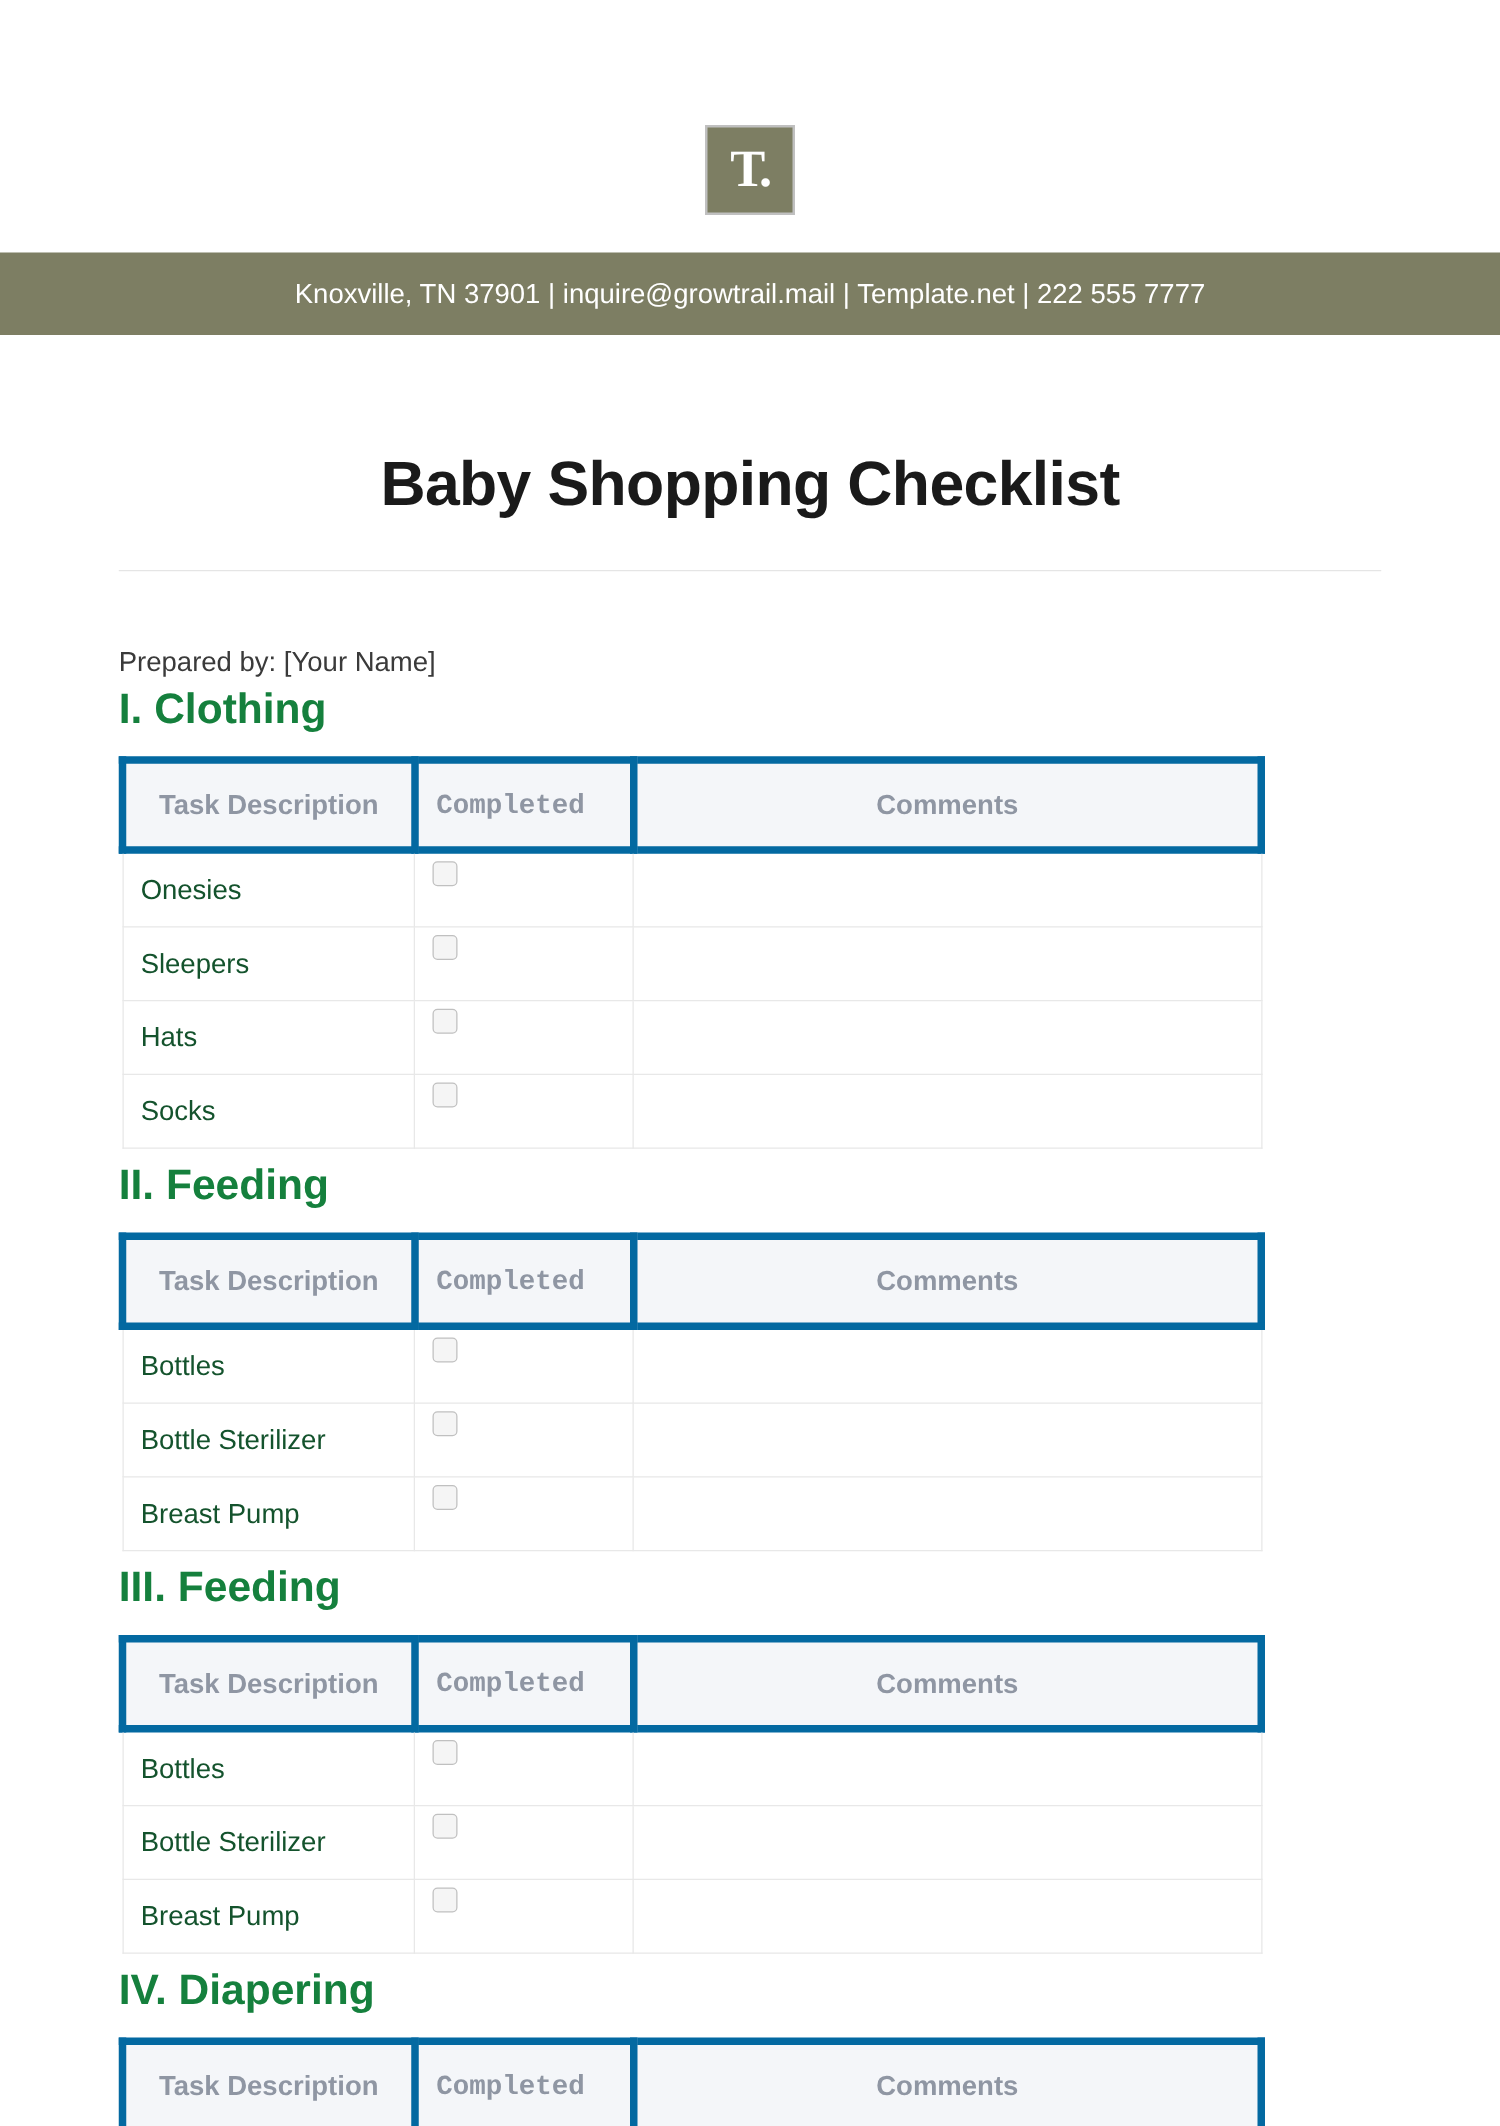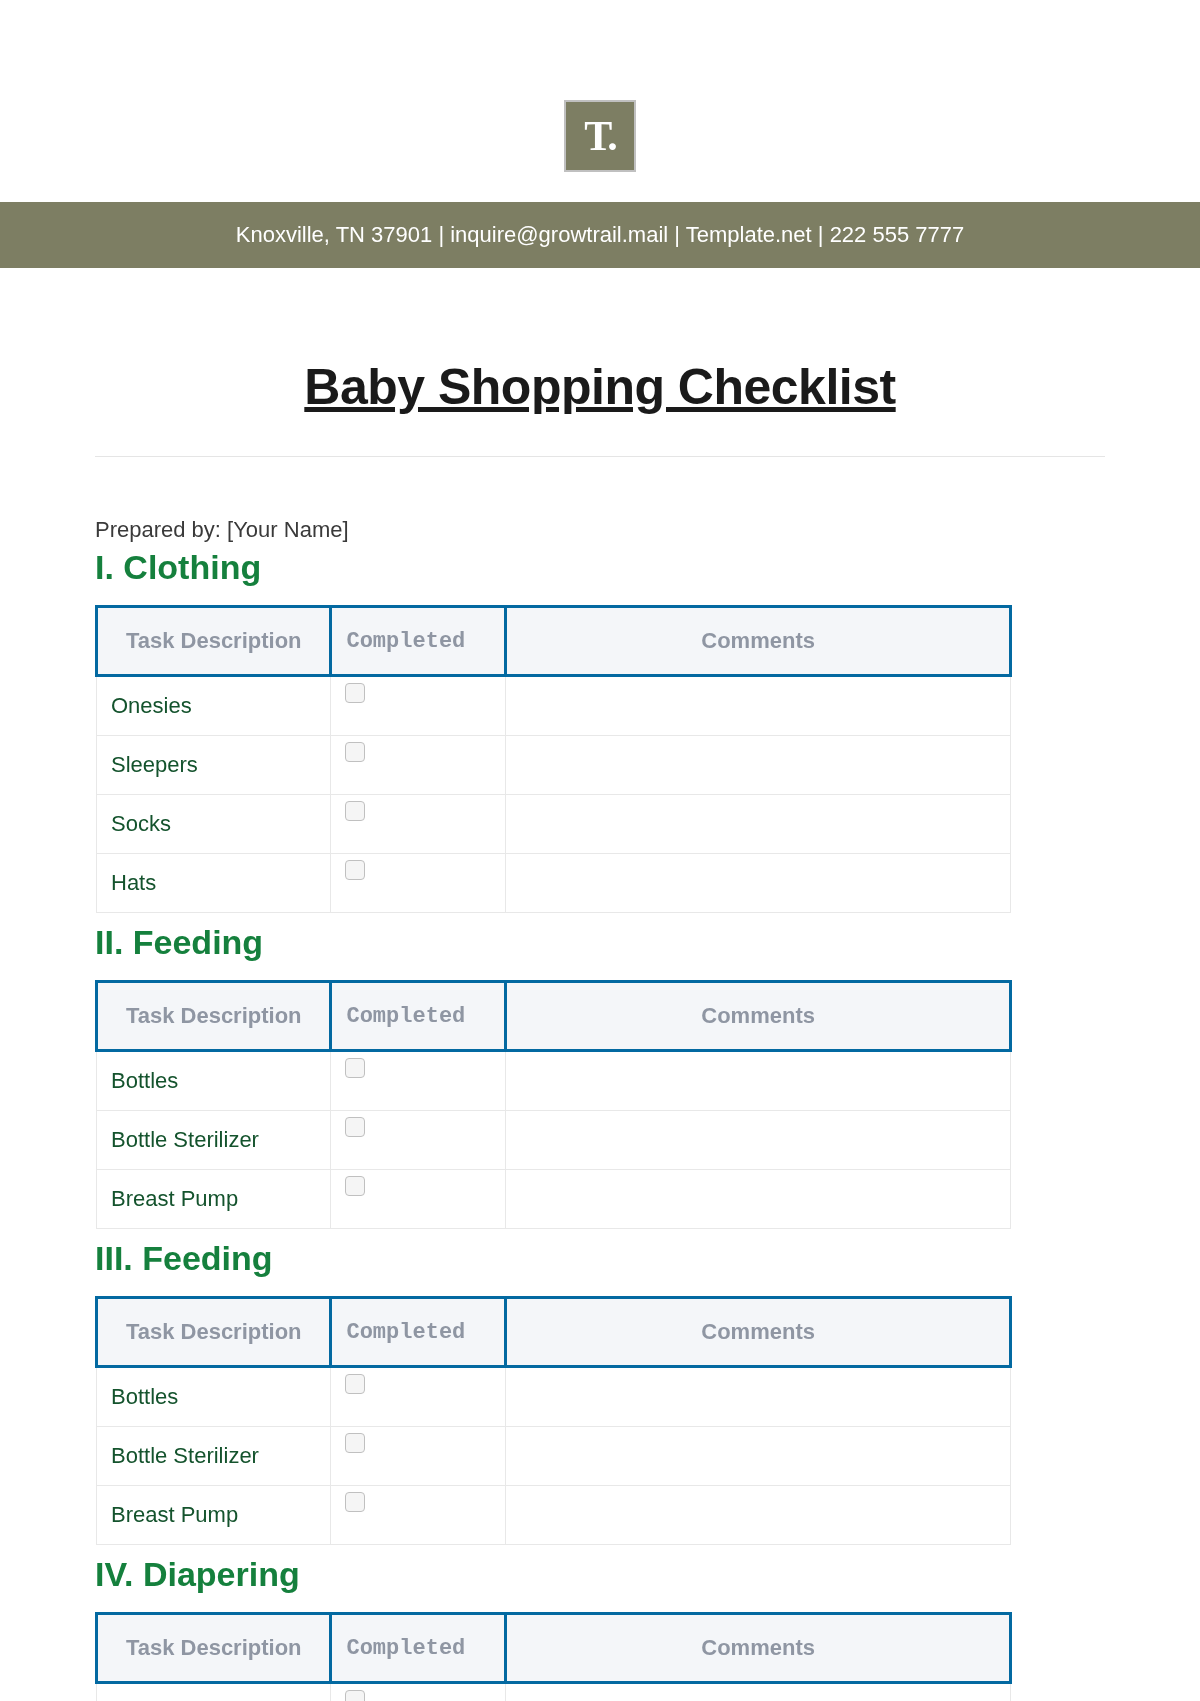--- a/index.html
+++ b/index.html
@@ -46,21 +46,20 @@
       padding: 0 95px;
     }
     .page-title {
       text-align: center;
       font-size: 50px;
       font-weight: 700;
       color: #1a1a1a;
       margin-top: 90px;
       margin-bottom: 40px;
       letter-spacing: -0.5px;
-      text-decoration: underline;
     }
     .divider {
       border: none;
       border-top: 1px solid #e5e5e5;
       margin-bottom: 60px;
     }
     .prepared-by {
       font-size: 22px;
       color: #3a3a3a;
       margin-bottom: 5px;
@@ -81,21 +80,21 @@
       border-collapse: collapse;
       margin-bottom: 10px;
     }
     .checklist-table th {
       background: #f4f6f9;
       color: #8f96a3;
       font-weight: 600;
       font-size: 22px;
       padding: 20px 14px;
       text-align: center;
-      border: 3px solid #0369a1;
+      border: 6px solid #0369a1;
     }
     .checklist-table th:first-child {
       text-align: center;
     }
     .checklist-table td {
       border: 1px solid #e8e8e8;
       padding: 16px 14px;
       font-size: 22px;
       color: #14532d;
       vertical-align: middle;
@@ -163,29 +162,29 @@
             <td class="col-desc">Onesies</td>
             <td class="col-completed checkbox-cell"><span class="checkbox"></span></td>
             <td class="col-comments"></td>
           </tr>
           <tr>
             <td class="col-desc">Sleepers</td>
             <td class="col-completed checkbox-cell"><span class="checkbox"></span></td>
             <td class="col-comments"></td>
           </tr>
           <tr>
+            <td class="col-desc">Hats</td>
+            <td class="col-completed checkbox-cell"><span class="checkbox"></span></td>
+            <td class="col-comments"></td>
+          </tr>
+          <tr>
             <td class="col-desc">Socks</td>
             <td class="col-completed checkbox-cell"><span class="checkbox"></span></td>
             <td class="col-comments"></td>
           </tr>
-          <tr>
-            <td class="col-desc">Hats</td>
-            <td class="col-completed checkbox-cell"><span class="checkbox"></span></td>
-            <td class="col-comments"></td>
-          </tr>
         </tbody>
       </table>
       <h2 class="section-title">II. Feeding</h2>
       <table class="checklist-table">
         <thead>
           <tr>
             <th class="col-desc">Task Description</th>
             <th class="col-completed">Completed</th>
             <th class="col-comments">Comments</th>
           </tr>

